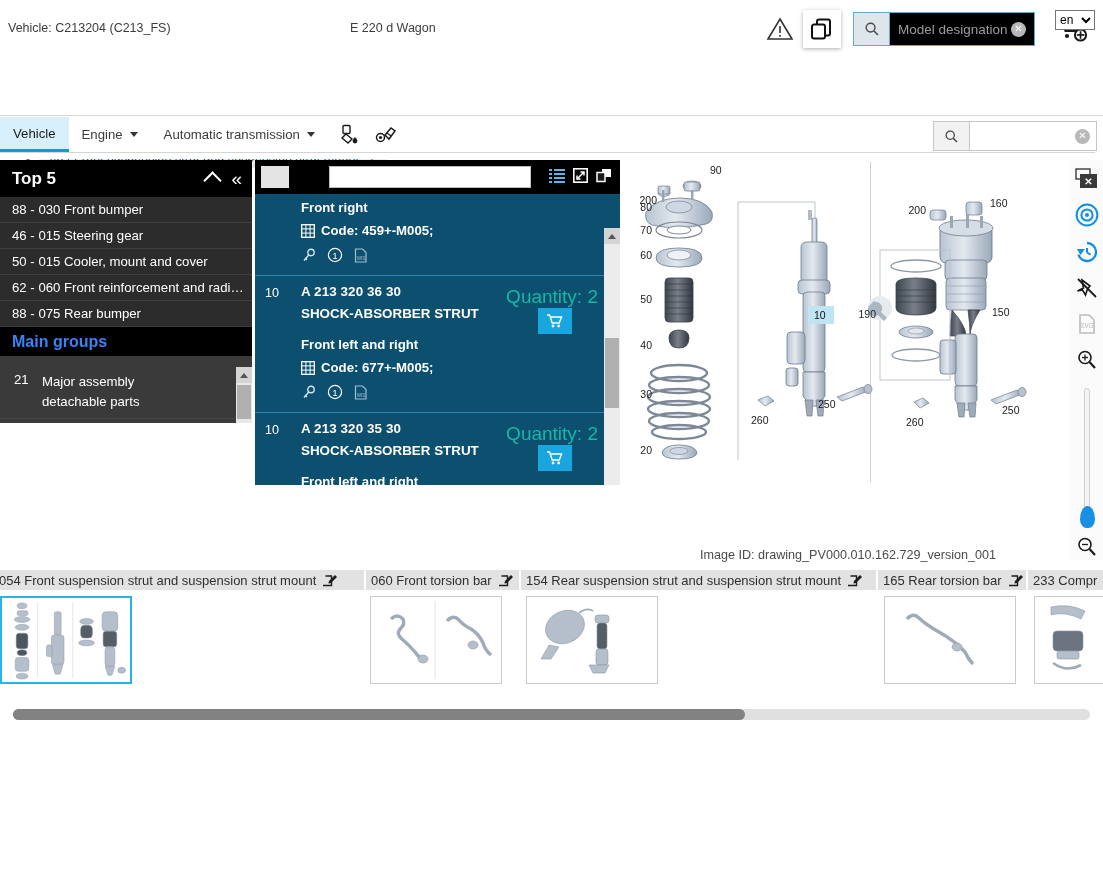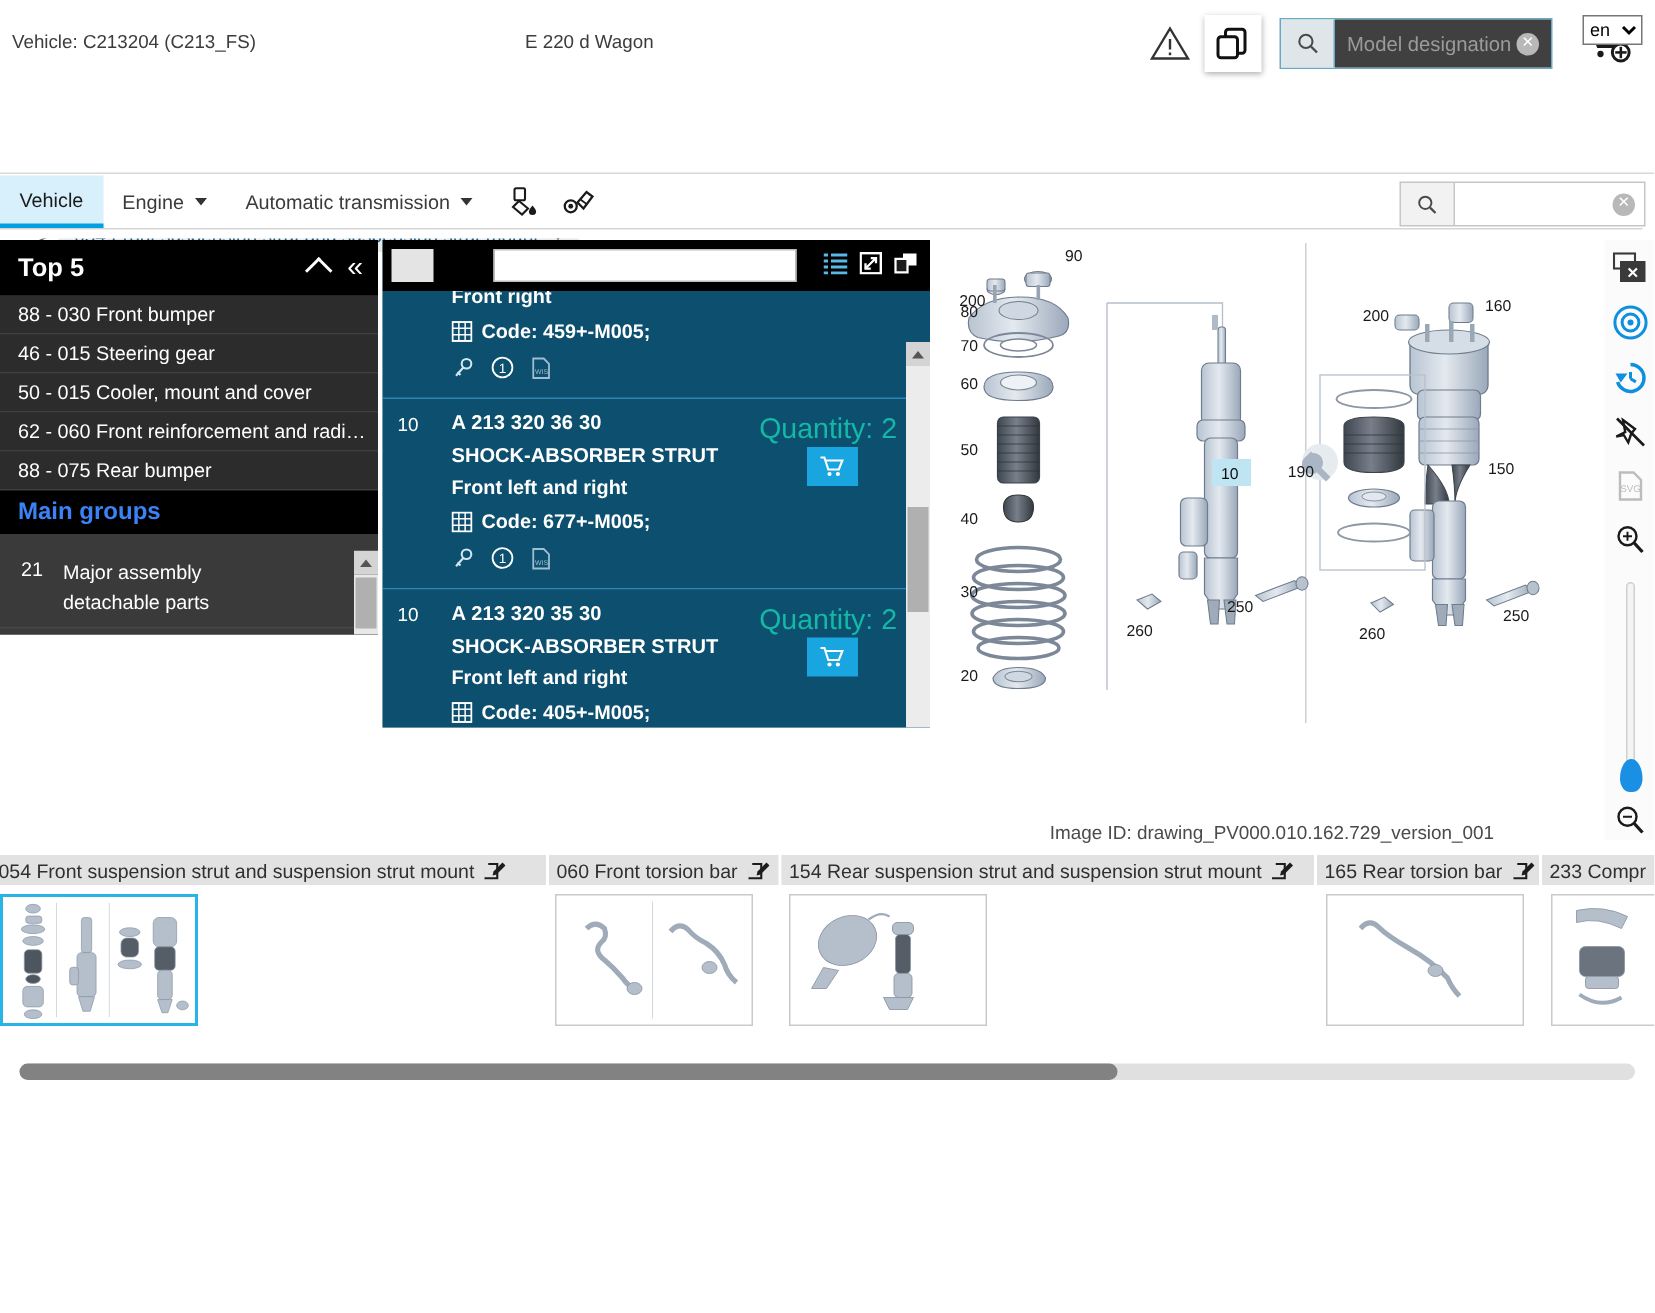--- a/index.html
+++ b/index.html
@@ -43,21 +43,21 @@
     border: 1px solid #6aa9c6; margin-right: 16px;
   }
   .search-btn {
     width: 36px; height: 32px; background: #dfe6ea;
     display: flex; align-items: center; justify-content: center;
     border-right: 1px solid #6aa9c6; cursor: pointer;
   }
   .search-input-top {
     width: 144px; height: 32px; border: none; outline: none;
     padding: 0 8px; font-size: 13.5px; color: #8a8a8a;
-    background: #404040; font-family: "Liberation Sans", sans-serif;
+    background: #000000; font-family: "Liberation Sans", sans-serif;
   }
   .search-input-top::placeholder { color: #9b9b9b; }
   .clear-circle {
     position: absolute; width: 15px; height: 15px; border-radius: 50%;
     background: #b8b8b8; color: #fff; font-size: 10px;
     display: flex; align-items: center; justify-content: center;
     line-height: 1; cursor: pointer;
   }
   .cart-top { width: 40px; height: 36px; margin-right: 12px; }
   .lang-select {
@@ -196,21 +196,21 @@
   .pl-header-icons { display: flex; align-items: center; gap: 8px; padding-right: 2px; }
   .pl-body { position: relative; height: 291px; overflow: hidden; }
   .pl-row {
     position: relative; padding: 8px 8px 9px 10px; color: #ffffff;
     border-bottom: 1px solid #2f86b5; background: #0d4f6e;
   }
   .pl-row .num { position: absolute; left: 10px; top: 10px; font-size: 12.6px; }
   .pl-row .content { margin-left: 36px; }
   .pl-partno { font-size: 13.4px; font-weight: bold; letter-spacing: .1px; }
   .pl-name { font-size: 13.4px; font-weight: bold; margin-top: 7px; }
-  .pl-side { font-size: 13.2px; font-weight: bold; margin-top: 6px; }
+  .pl-side { font-size: 13.2px; font-weight: bold; margin-top: 16px; }
   .pl-code { font-size: 13.2px; font-weight: bold; margin-top: 8px; display: flex; align-items: center; }
   .pl-code .gridico { margin-right: 6px; display: inline-flex; }
   .pl-rowicons { display: flex; align-items: center; gap: 11px; margin-top: 9px; }
   .pl-qty {
     position: absolute; right: 22px; top: 10px; font-size: 19px; font-weight: normal; color: #14b8a6;
   }
   .pl-cart-btn {
     position: absolute; right: 48px; top: 32px; width: 34px; height: 26px;
     background: #18a5e0; display: flex; align-items: center; justify-content: center;
     cursor: pointer;

